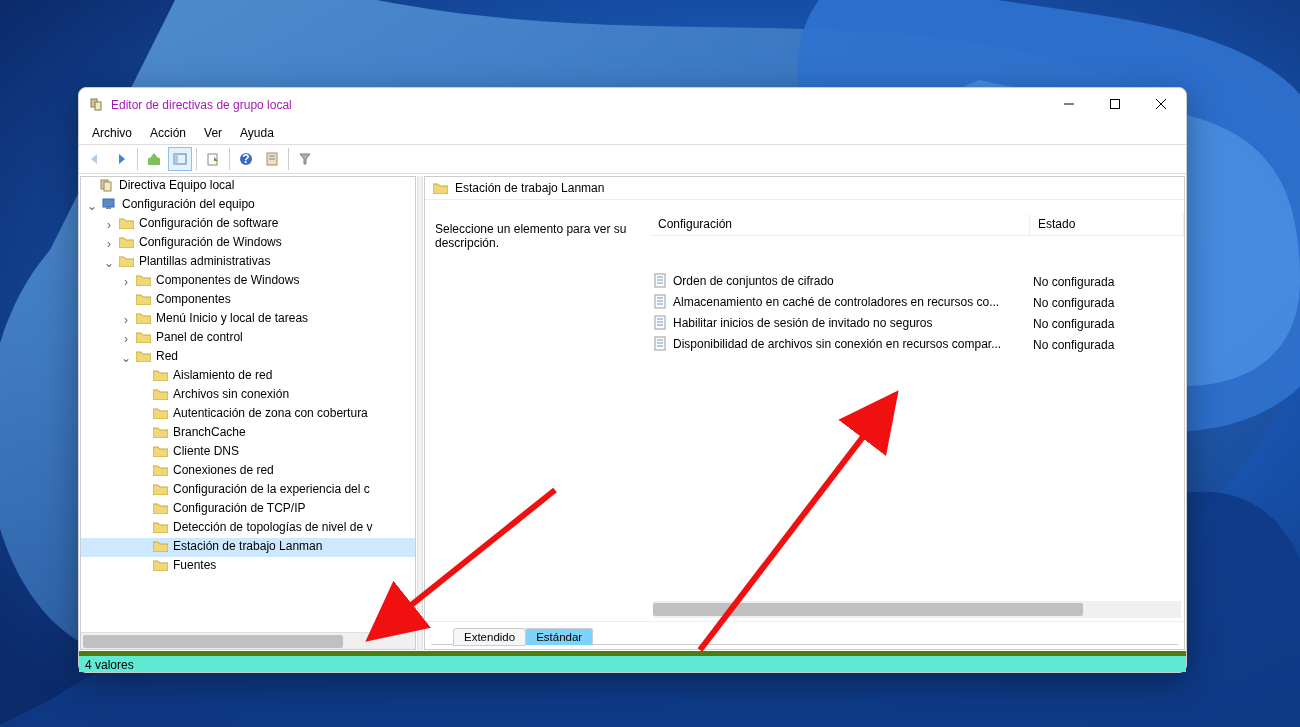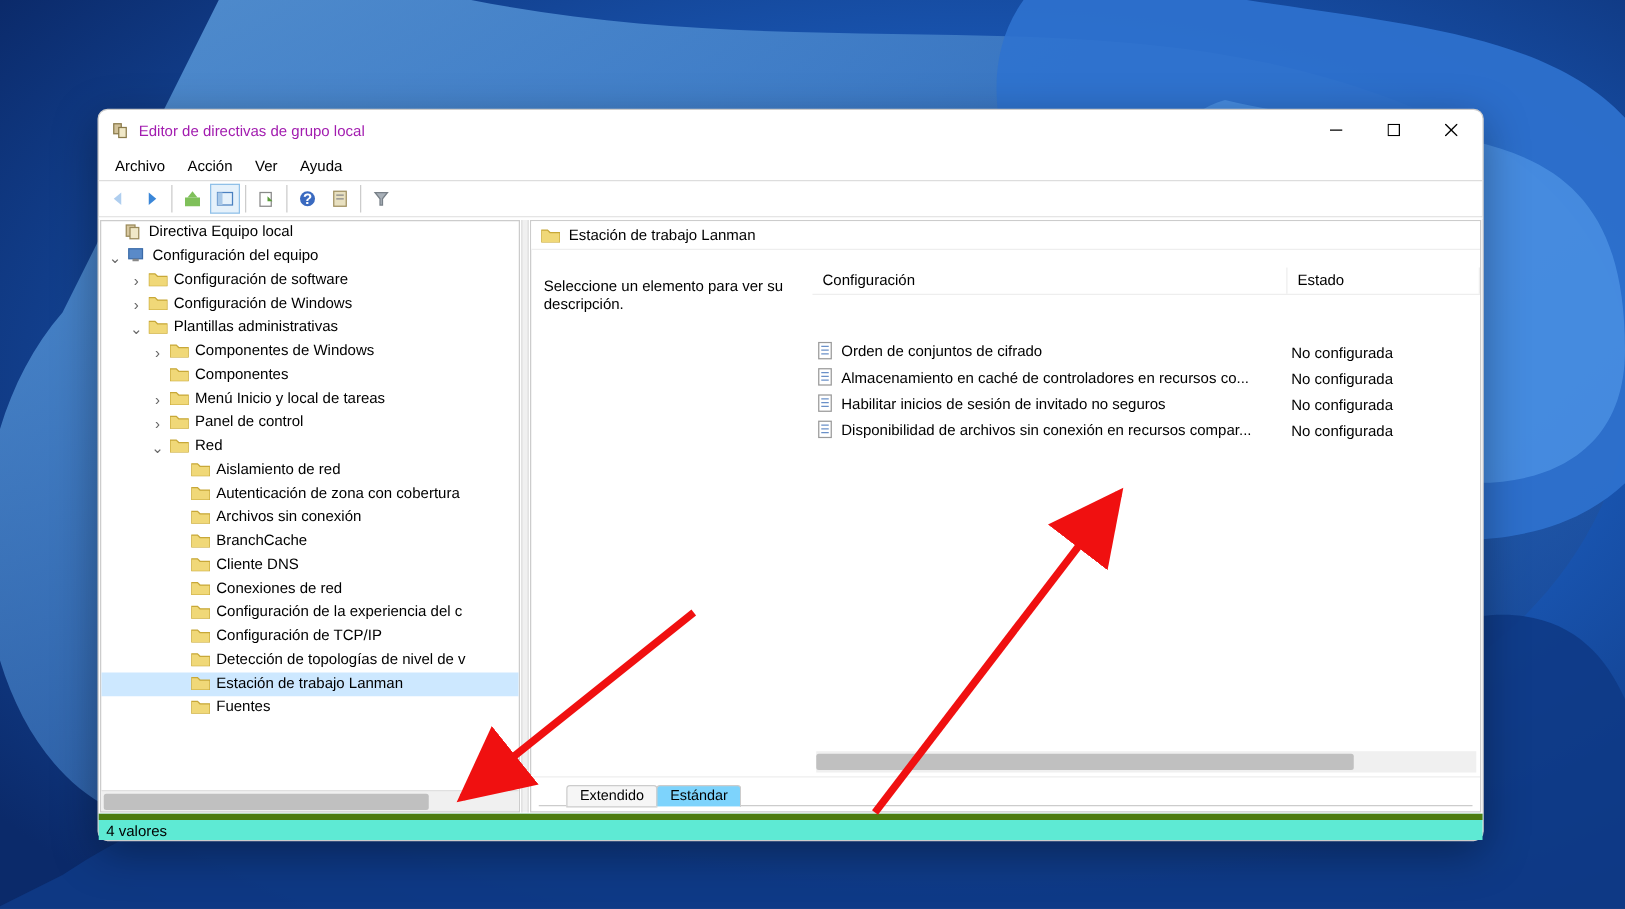--- a/index.html
+++ b/index.html
@@ -284,31 +284,31 @@
               <span class="tree-label">Aislamiento de red</span>
             </div>
             <div class="tree-row">
               <span class="spacer" style="width:54px"></span>
               <span class="expander"></span>
               <span class="tree-icon">
                 <svg class="folder-svg">
                   <path d="M0 2 L5 2 L7 4 L15 4 L15 12 L0 12 Z" fill="#f0d878" stroke="#c8a838"></path>
                 </svg>
               </span>
+              <span class="tree-label">Archivos sin conexión</span>
+            </div>
+            <div class="tree-row">
+              <span class="spacer" style="width:54px"></span>
+              <span class="expander"></span>
+              <span class="tree-icon">
+                <svg class="folder-svg">
+                  <path d="M0 2 L5 2 L7 4 L15 4 L15 12 L0 12 Z" fill="#f0d878" stroke="#c8a838"></path>
+                </svg>
+              </span>
               <span class="tree-label">Autenticación de zona con cobertura</span>
-            </div>
-            <div class="tree-row">
-              <span class="spacer" style="width:54px"></span>
-              <span class="expander"></span>
-              <span class="tree-icon">
-                <svg class="folder-svg">
-                  <path d="M0 2 L5 2 L7 4 L15 4 L15 12 L0 12 Z" fill="#f0d878" stroke="#c8a838"></path>
-                </svg>
-              </span>
-              <span class="tree-label">Archivos sin conexión</span>
             </div>
             <div class="tree-row">
               <span class="spacer" style="width:54px"></span>
               <span class="expander"></span>
               <span class="tree-icon">
                 <svg class="folder-svg">
                   <path d="M0 2 L5 2 L7 4 L15 4 L15 12 L0 12 Z" fill="#f0d878" stroke="#c8a838"></path>
                 </svg>
               </span>
               <span class="tree-label">BranchCache</span>

